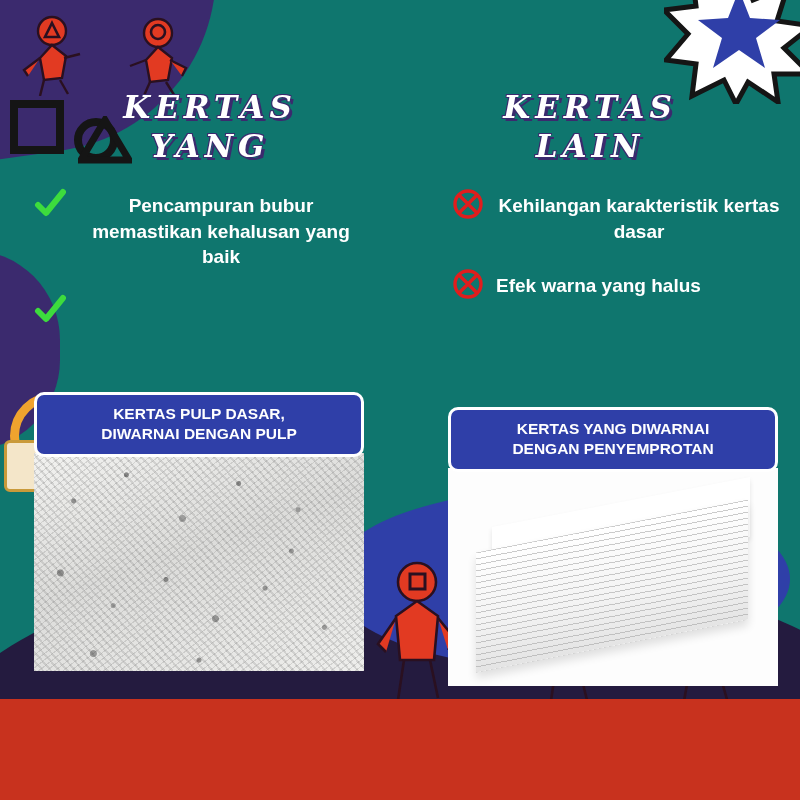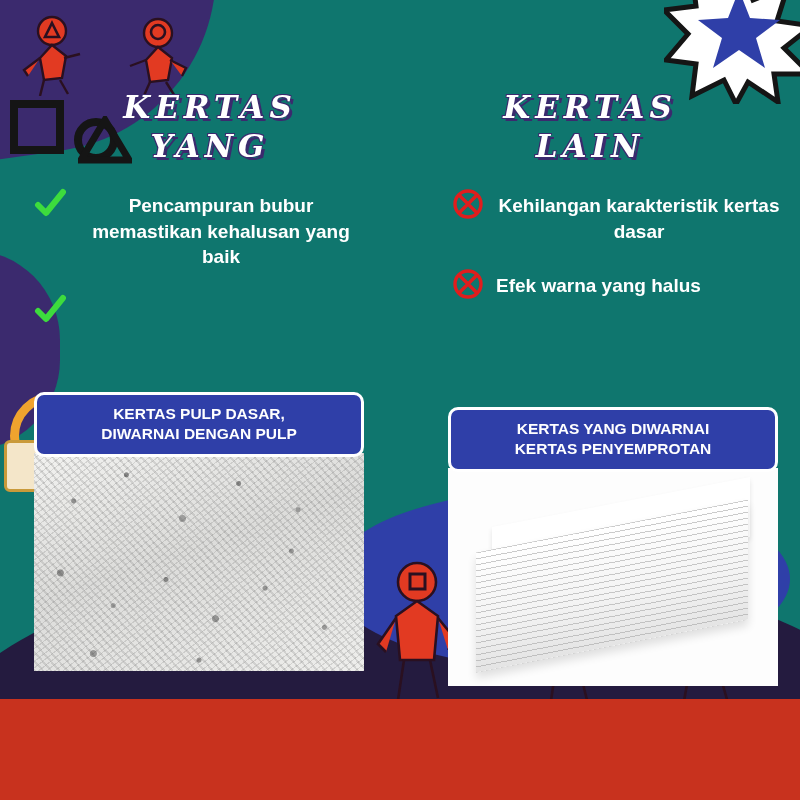--- a/index.html
+++ b/index.html
@@ -410,21 +410,21 @@
     <div class="card-photo">
       <div class="photo-pulp"></div>
       <div class="sheet"></div>
       <div class="sheet2"></div>
     </div>
   </div>
 
   <div class="card" id="card-right">
     <div class="card-title">
       <span>KERTAS YANG DIWARNAI</span><br>
-      <span>KERTAS PENYEMPROTAN</span>
+      <span>DENGAN PENYEMPROTAN</span>
     </div>
     <div class="card-photo">
       <div class="photo-stack">
         <div class="topsheet"></div>
         <div class="stack"></div>
       </div>
     </div>
   </div>
 
 </div>

